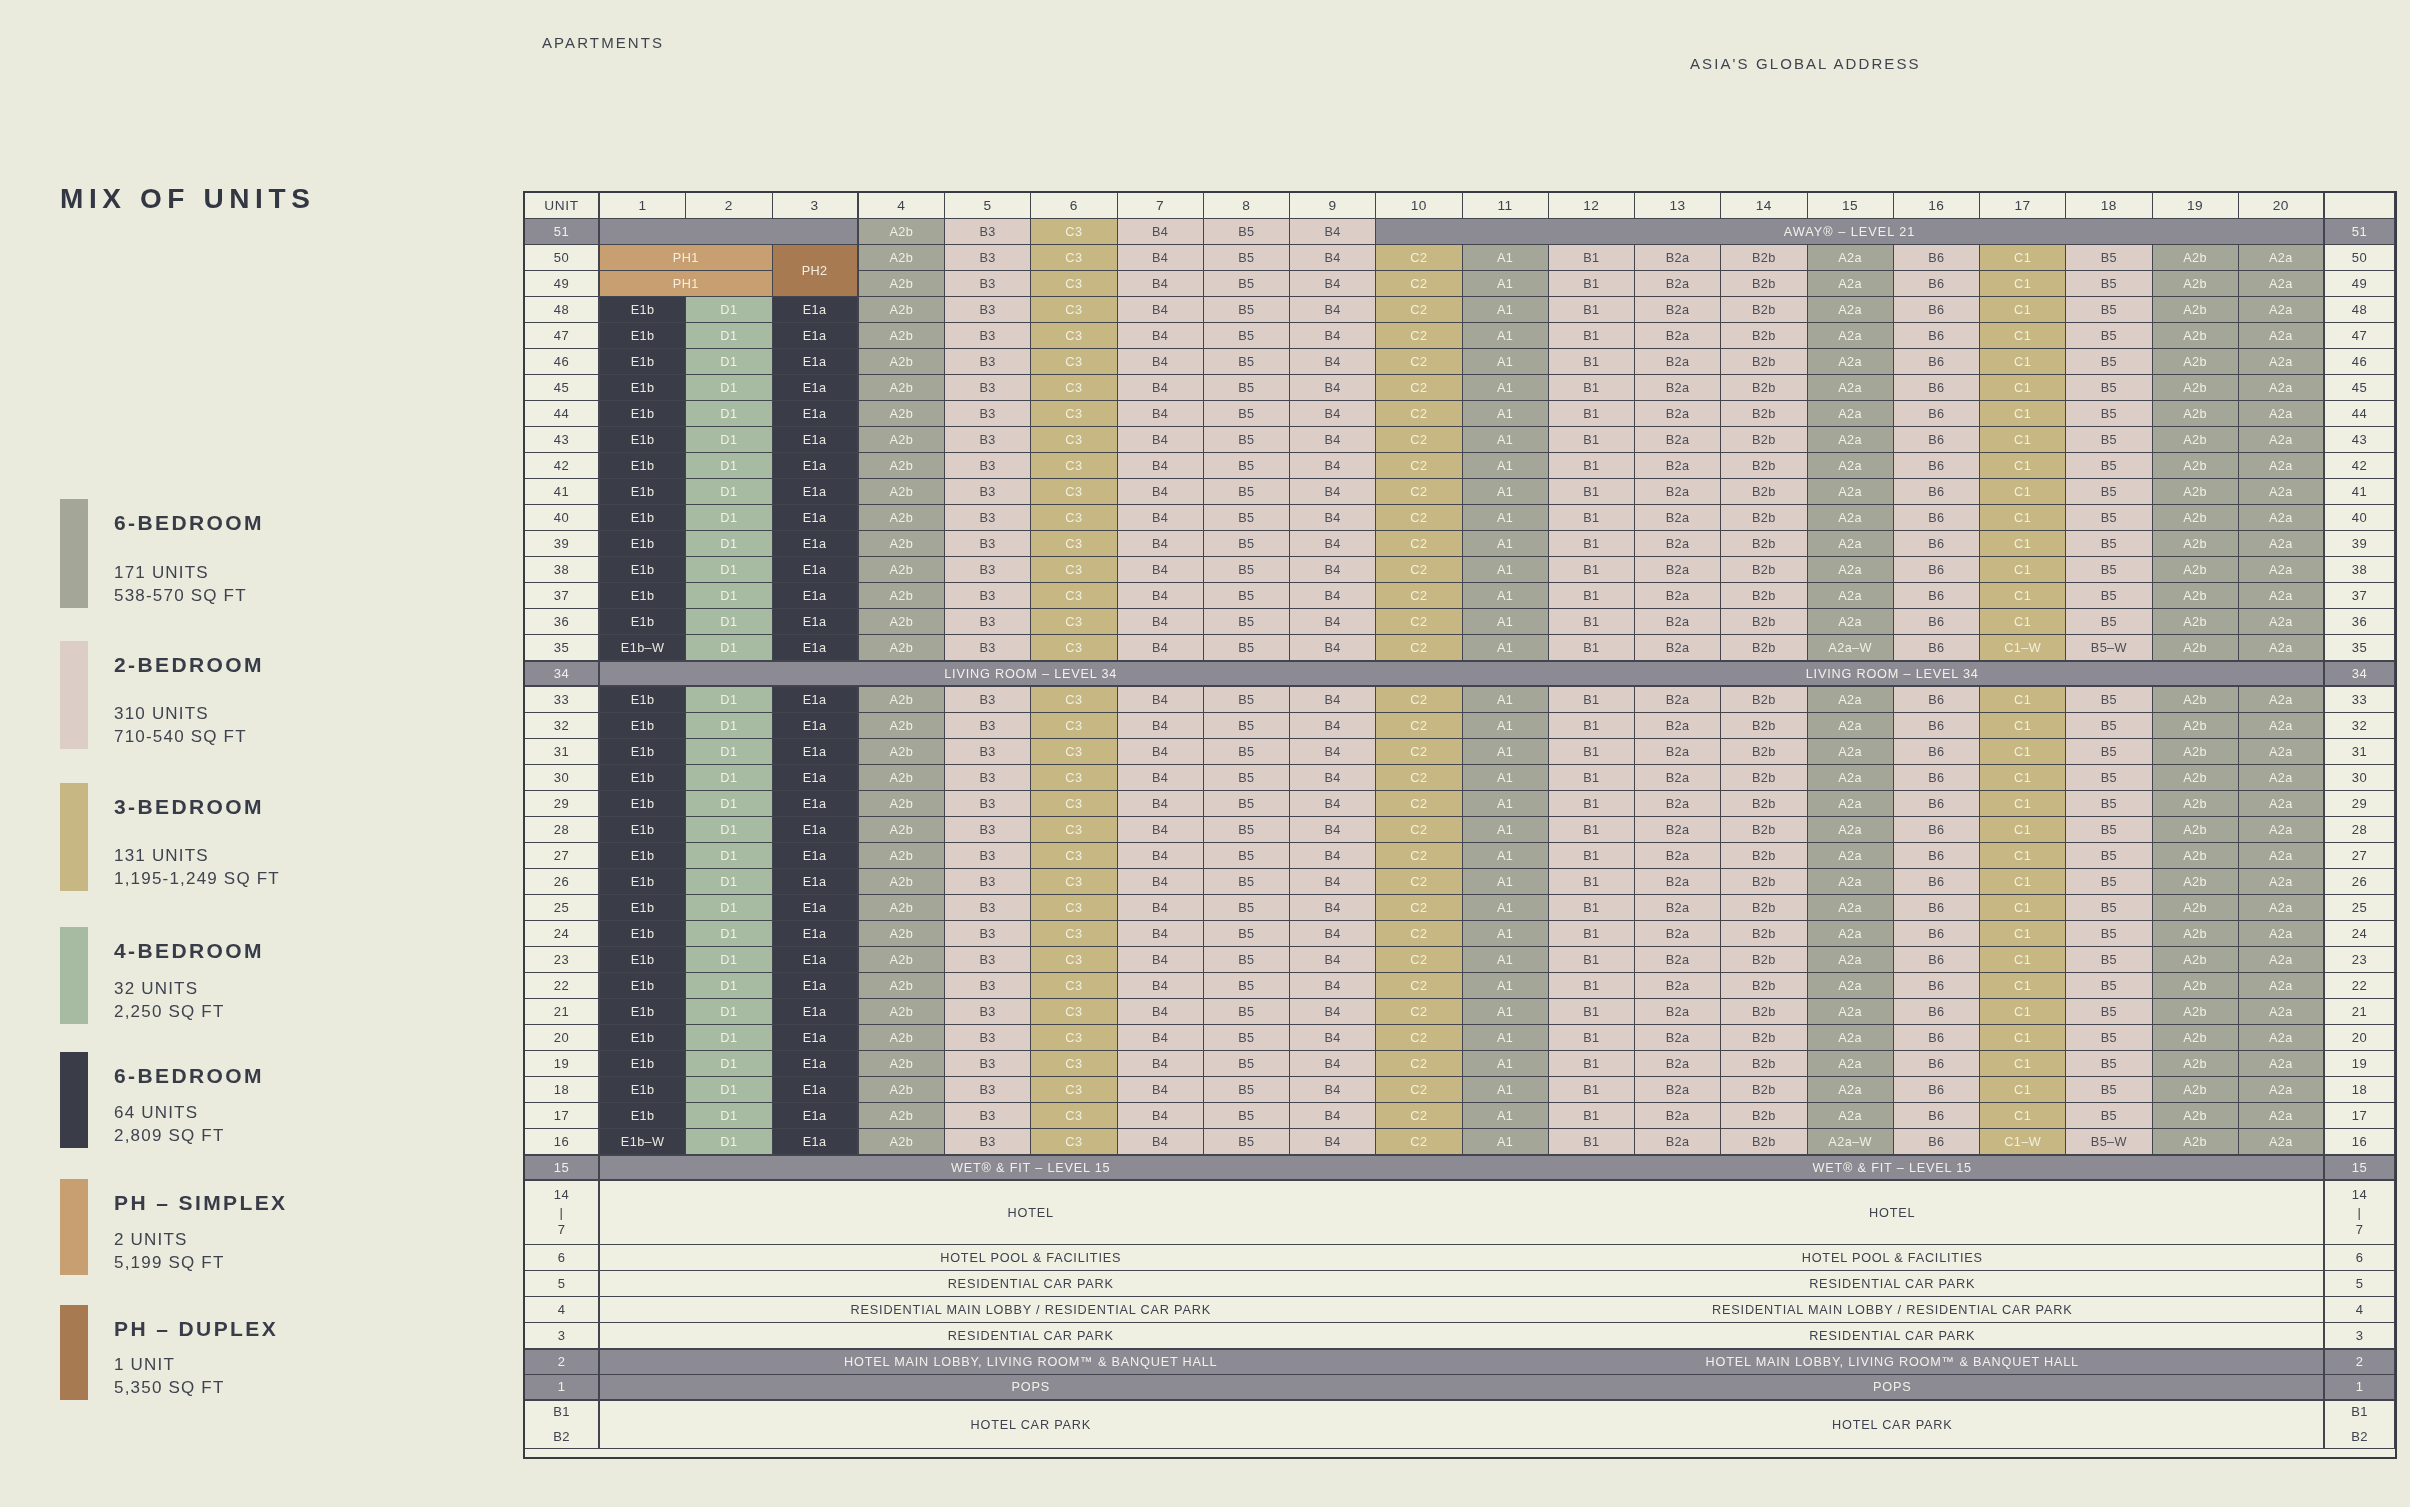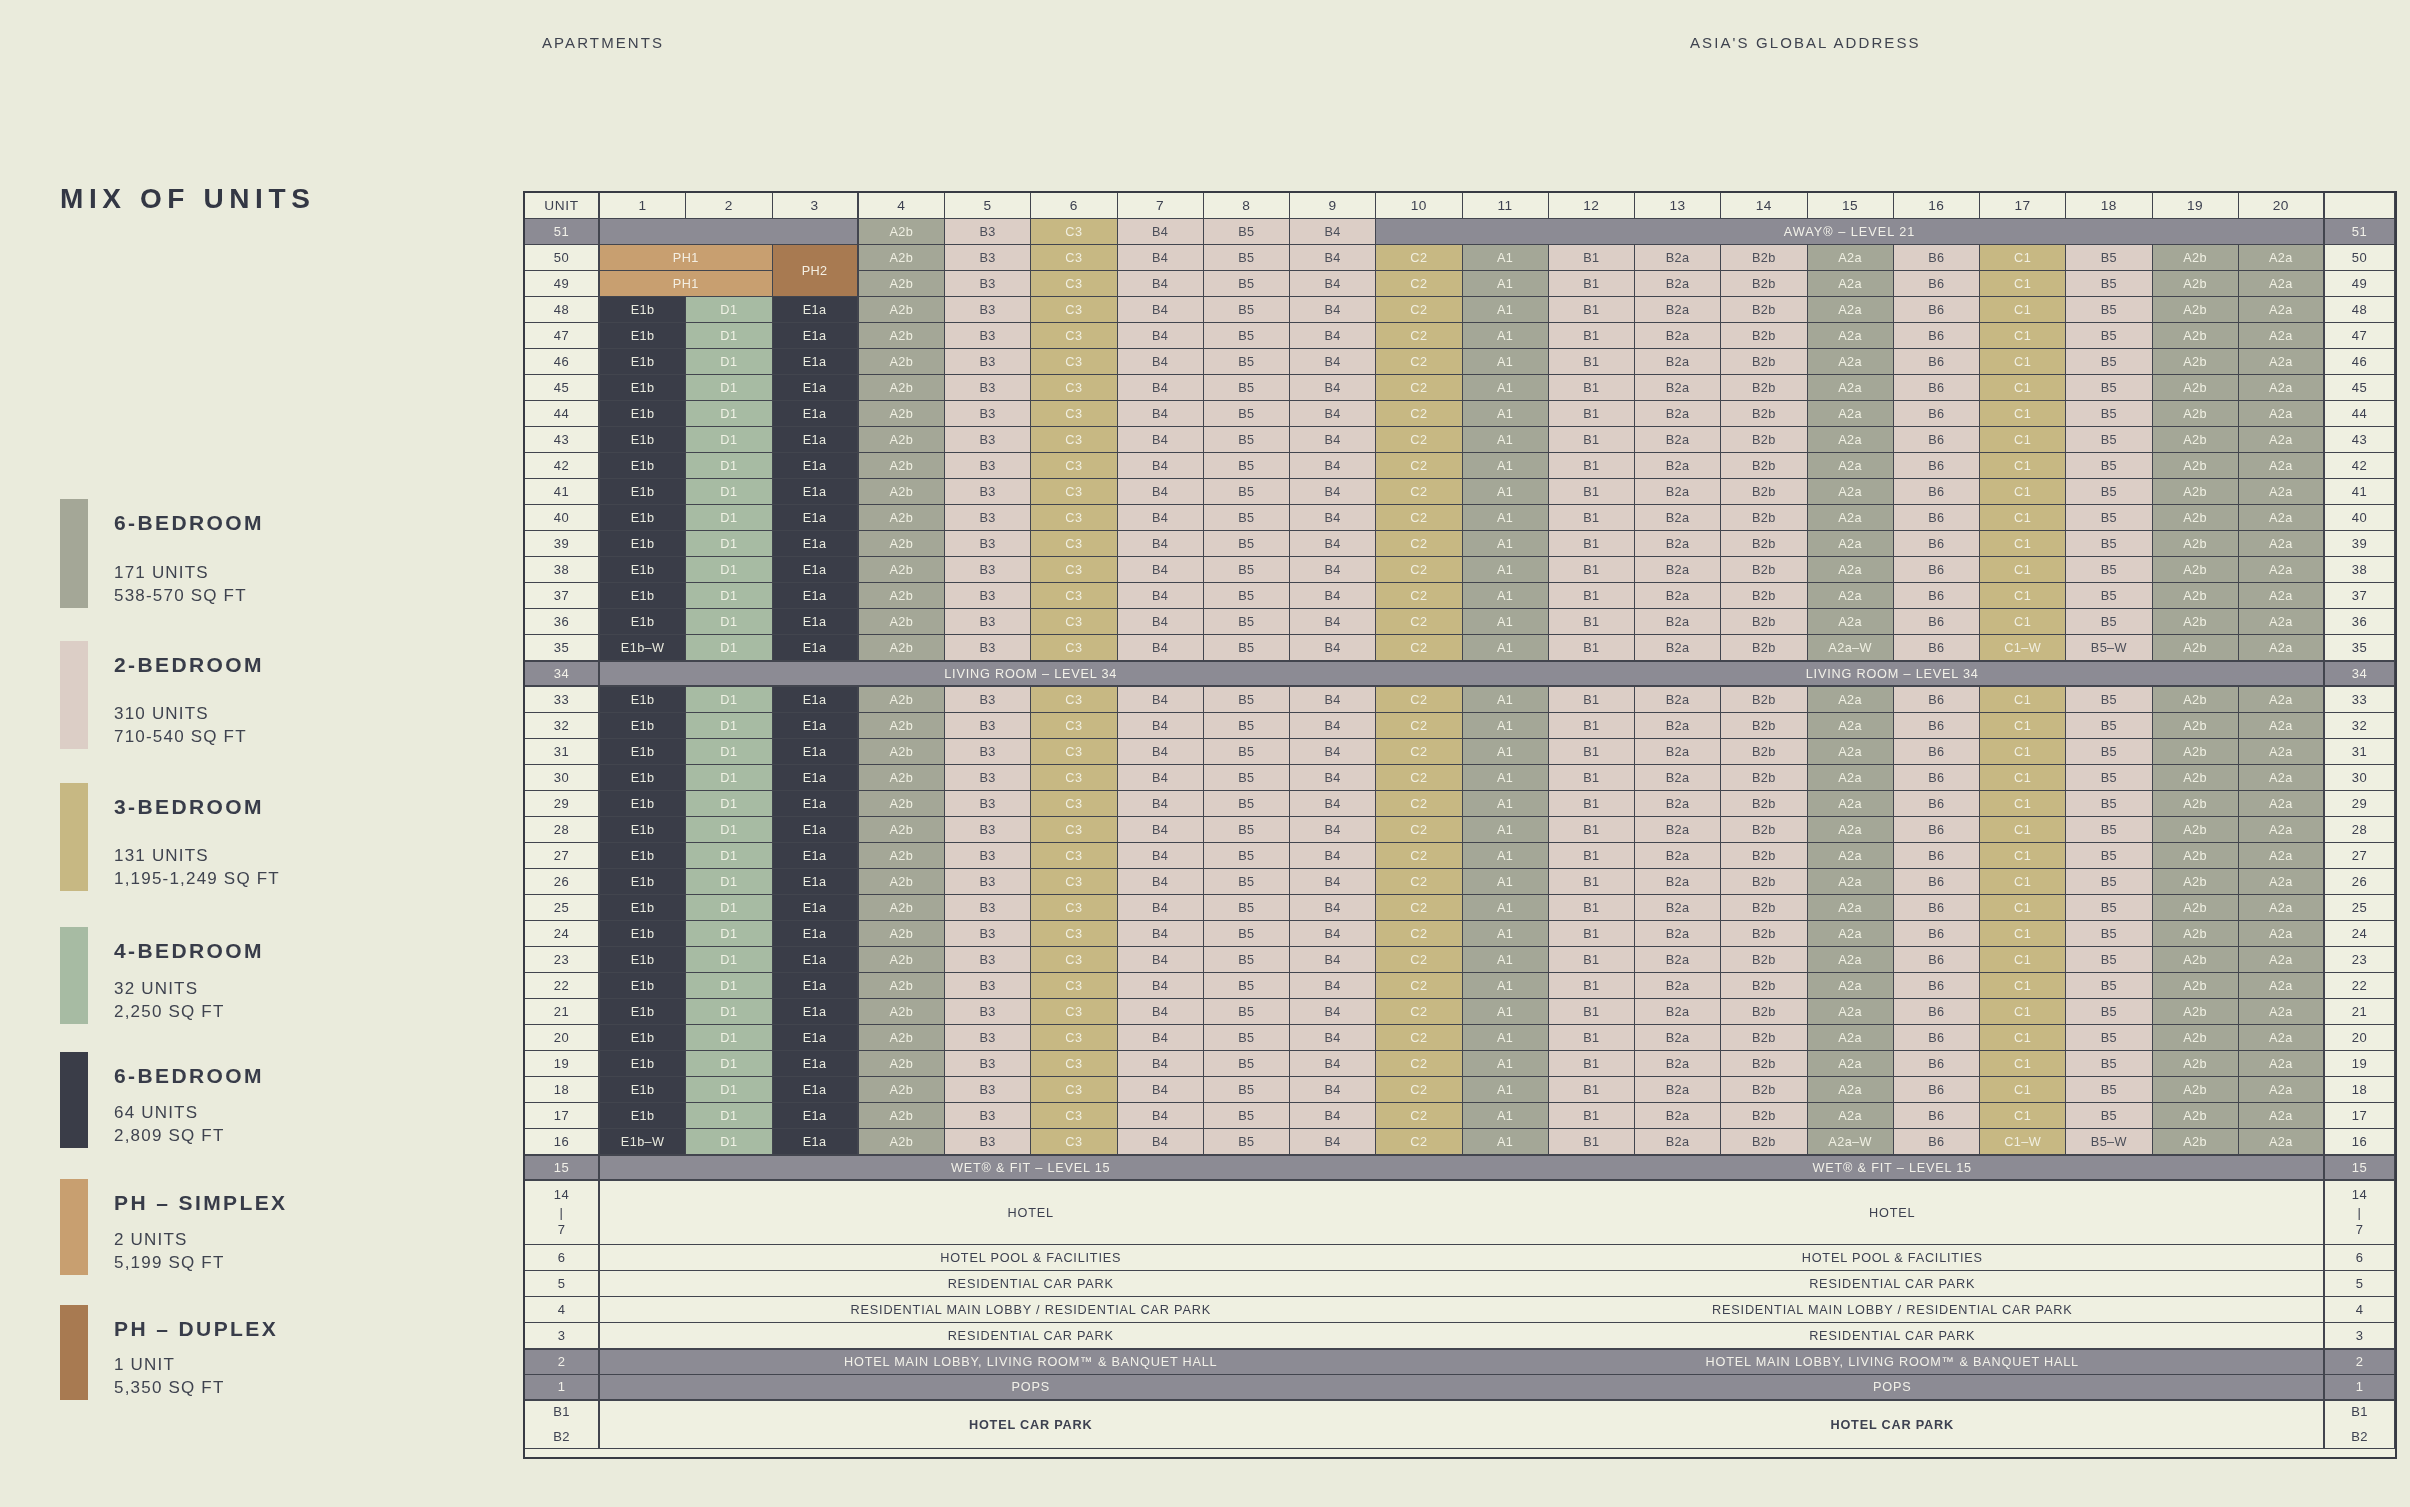--- a/index.html
+++ b/index.html
@@ -8,21 +8,21 @@
     background:#eaebdc;
     font-family:"Liberation Sans", sans-serif;
     color:#3d4150;
     --bd:#42454e;
   }
   .toplabel{
     position:absolute;top:34px;font-size:15px;letter-spacing:2.1px;
     color:#3f434f;font-weight:400;
   }
   #top-left{left:542px;}
-  #top-right{left:1690px;}
+  #top-right{left:1690px;margin-top:21px;}
   .page-title{
     position:absolute;left:60px;top:183px;
     font-size:28px;font-weight:700;letter-spacing:5.6px;color:#333744;
   }
   
   .legend-item{position:absolute;left:60px;}
   .legend-swatch{position:absolute;left:0;top:0;width:28px;}
   .legend-name{
     position:absolute;left:54px;top:12.2px;white-space:nowrap;
     font-size:21px;font-weight:700;letter-spacing:2.4px;color:#383c49;
@@ -966,21 +966,21 @@
     <div class="cell c-band floor sep-r thick-b" style="grid-area: 45 / 1;">1</div>
     <div class="cell c-band sep-r thick-b" style="grid-area: 45 / 2 / auto / span 20;">
       <div class="halves">
         <div class="half">POPS</div>
         <div class="half">POPS</div>
       </div>
     </div>
     <div class="cell c-band floor thick-b" style="grid-area: 45 / 22;">1</div>
     <div class="cell c-cream floor floor-spread sep-r" style="grid-area: 46 / 1;">B1
 B2</div>
-    <div class="cell c-cream sep-r" style="grid-area: 46 / 2 / auto / span 20; font-weight: bold;">
+    <div class="cell c-cream sep-r" style="grid-area: 46 / 2 / auto / span 20;">
       <div class="halves">
         <div class="half">HOTEL CAR PARK</div>
         <div class="half">HOTEL CAR PARK</div>
       </div>
     </div>
     <div class="cell c-cream floor floor-spread" style="grid-area: 46 / 22;">B1
 B2</div>
   </div>
 
 

